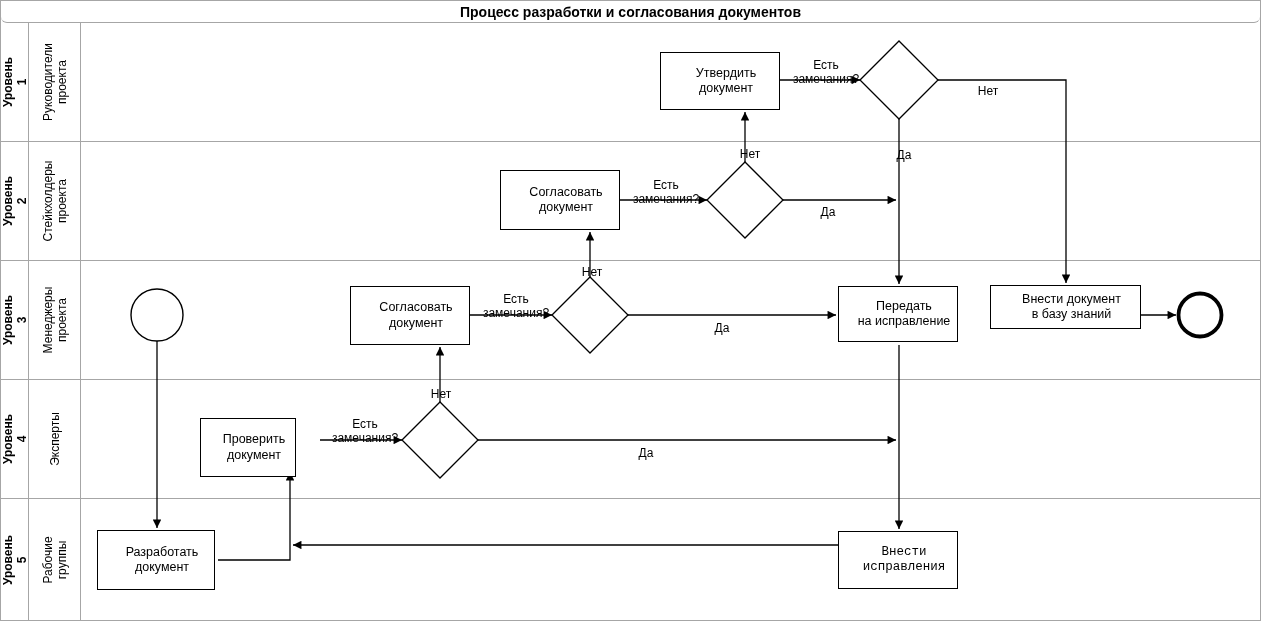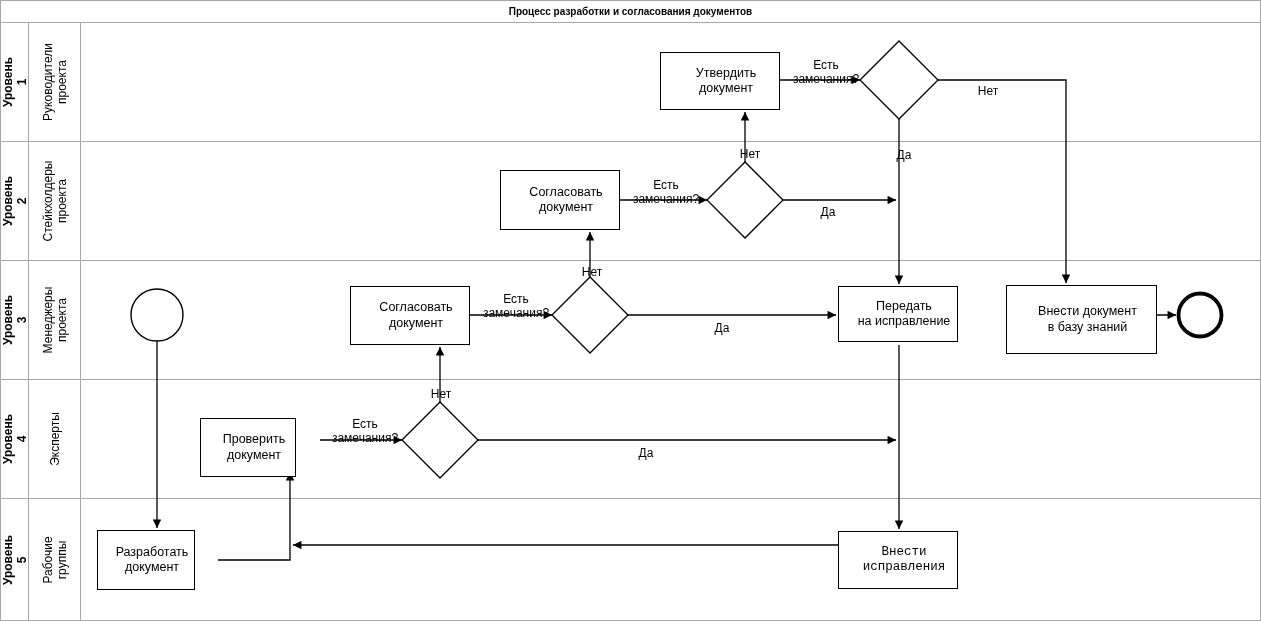--- a/index.html
+++ b/index.html
@@ -5,21 +5,21 @@
   html,body{margin:0;padding:0;background:#ffffff;}
   .stage{
     position:relative;width:1261px;height:621px;background:#ffffff;
     font-family:"Liberation Sans",sans-serif;color:#000;overflow:hidden;
   }
   
   .pool{position:absolute;left:0;top:0;right:0;bottom:0;border:1px solid #a6a6a6;
         display:flex;flex-direction:column;box-sizing:border-box;}
   .title-row{height:14px;min-height:22px;border-bottom:1px solid #a6a6a6;
         display:flex;align-items:center;justify-content:center;
-        font-weight:bold;font-size:10px;box-sizing:border-box;}
+        font-weight:bold;font-size:14px;box-sizing:border-box;border-radius:6px;}
   .lane{height:119px;min-height:119px;display:flex;border-bottom:1px solid #a6a6a6;box-sizing:border-box;}
   .lane:last-child{border-bottom:none;flex:1;}
   .cell{position:relative;box-sizing:border-box;border-right:1px solid #a6a6a6;}
   .cell.level{width:28px;font-weight:bold;font-size:12px;}
   .cell.role{width:52px;font-size:12px;}
   .cell>span{position:absolute;left:50%;top:50%;
       transform:translate(-50%,-50%) rotate(-90deg);
       white-space:pre-line;text-align:center;line-height:1.18;}
   .lane-body{flex:1;}
   
@@ -130,25 +130,25 @@
   </svg>
 
   <div class="node" style="left:660px;top:52px;width:120px;height:58px;">Утвердить
 документ</div>
   <div class="node" style="left:500px;top:170px;width:120px;height:60px;">Согласовать
 документ</div>
   <div class="node" style="left:350px;top:286px;width:120px;height:59px;">Согласовать
 документ</div>
   <div class="node" style="left:838px;top:286px;width:120px;height:56px;">Передать
 на исправление</div>
-  <div class="node" style="left:990px;top:285px;width:151px;height:69px;margin-left:16px;">Внести документ
+  <div class="node" style="left:990px;top:285px;width:151px;height:44px;">Внести документ
 в базу знаний</div>
   <div class="node" style="left:200px;top:418px;width:96px;height:59px;">Проверить
 документ</div>
-  <div class="node" style="left:97px;top:530px;width:98px;height:60px;">Разработать
+  <div class="node" style="left:97px;top:530px;width:118px;height:60px;">Разработать
 документ</div>
   <div class="node" style="left:838px;top:531px;width:120px;height:58px;font-family:Liberation Mono, monospace;">Внести
 исправления</div>
 
   <div class="elabel" style="left:826px;top:61px;">Есть
 замечания?</div>
   <div class="elabel" style="left:666px;top:181px;">Есть
 замечания?</div>
   <div class="elabel" style="left:516px;top:295px;">Есть
 замечания?</div>

